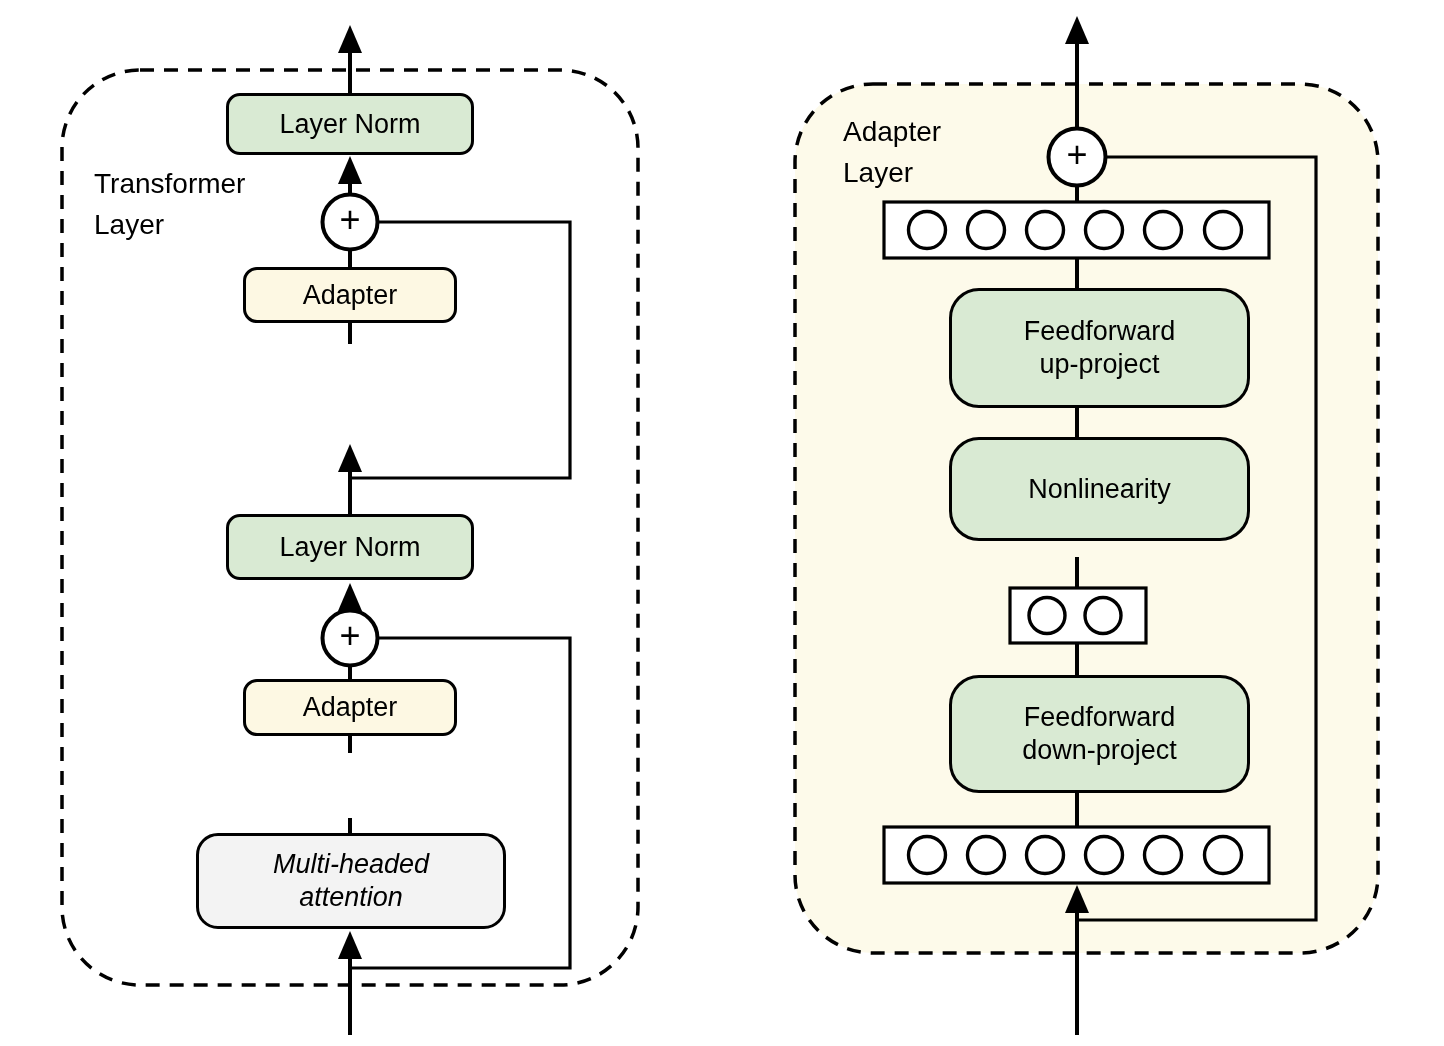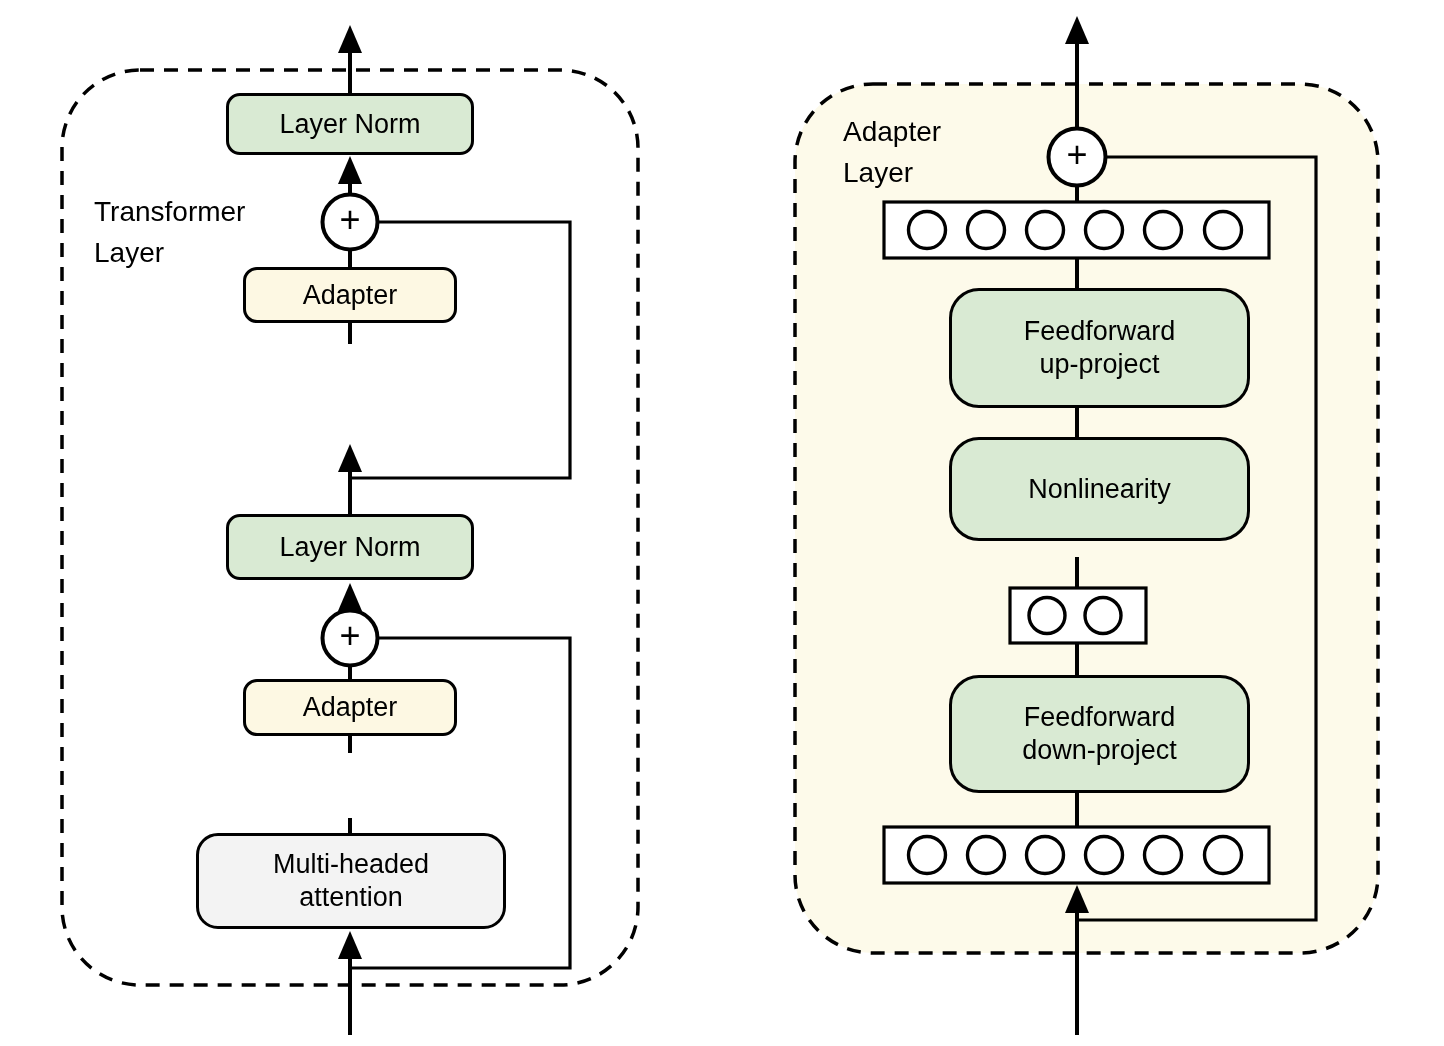--- a/index.html
+++ b/index.html
@@ -105,38 +105,38 @@
     <circle cx="986" cy="855" r="18.5" fill="#ffffff" stroke="#000" stroke-width="3.4"></circle>
     <circle cx="1045" cy="855" r="18.5" fill="#ffffff" stroke="#000" stroke-width="3.4"></circle>
     <circle cx="1104" cy="855" r="18.5" fill="#ffffff" stroke="#000" stroke-width="3.4"></circle>
     <circle cx="1163" cy="855" r="18.5" fill="#ffffff" stroke="#000" stroke-width="3.4"></circle>
     <circle cx="1223" cy="855" r="18.5" fill="#ffffff" stroke="#000" stroke-width="3.4"></circle>
 
     <line x1="1077" y1="1035" x2="1077" y2="911" stroke="#000" stroke-width="4"></line>
     <polygon points="1077,885 1065,913 1089,913" fill="#000"></polygon>
   </svg>
 
-  <div class="panel-label" style="left:94px; top:192px;">Transformer
+  <div class="panel-label" style="left:94px; top:164px;">Transformer
 Layer</div>
 
   <div class="node green" style="left:226px; top:93px; width:248px; height:62px;">Layer Norm</div>
 
   <div class="plus" style="left:350px; top:222px;">+</div>
 
   <div class="node yellow" style="left:243px; top:267px; width:214px; height:56px;">Adapter</div>
 
 
   <div class="node green" style="left:226px; top:514px; width:248px; height:66px;">Layer Norm</div>
 
   <div class="plus" style="left:350px; top:638px;">+</div>
 
   <div class="node yellow" style="left:243px; top:679px; width:214px; height:57px;">Adapter</div>
 
 
-  <div class="node gray" style="left:196px; top:833px; width:310px; height:96px;">Multi-headed
+  <div class="node gray" style="left:196px; top:833px; width:310px; height:96px;font-style:italic;">Multi-headed
 attention</div>
 
   <div class="panel-label" style="left:843px; top:112px;">Adapter
 Layer</div>
 
   <div class="plus" style="left:1077px; top:157px;">+</div>
 
   <div class="node green-lg" style="left:927px; top:288px; width:301px; height:120px;">Feedforward
 up-project</div>
 

